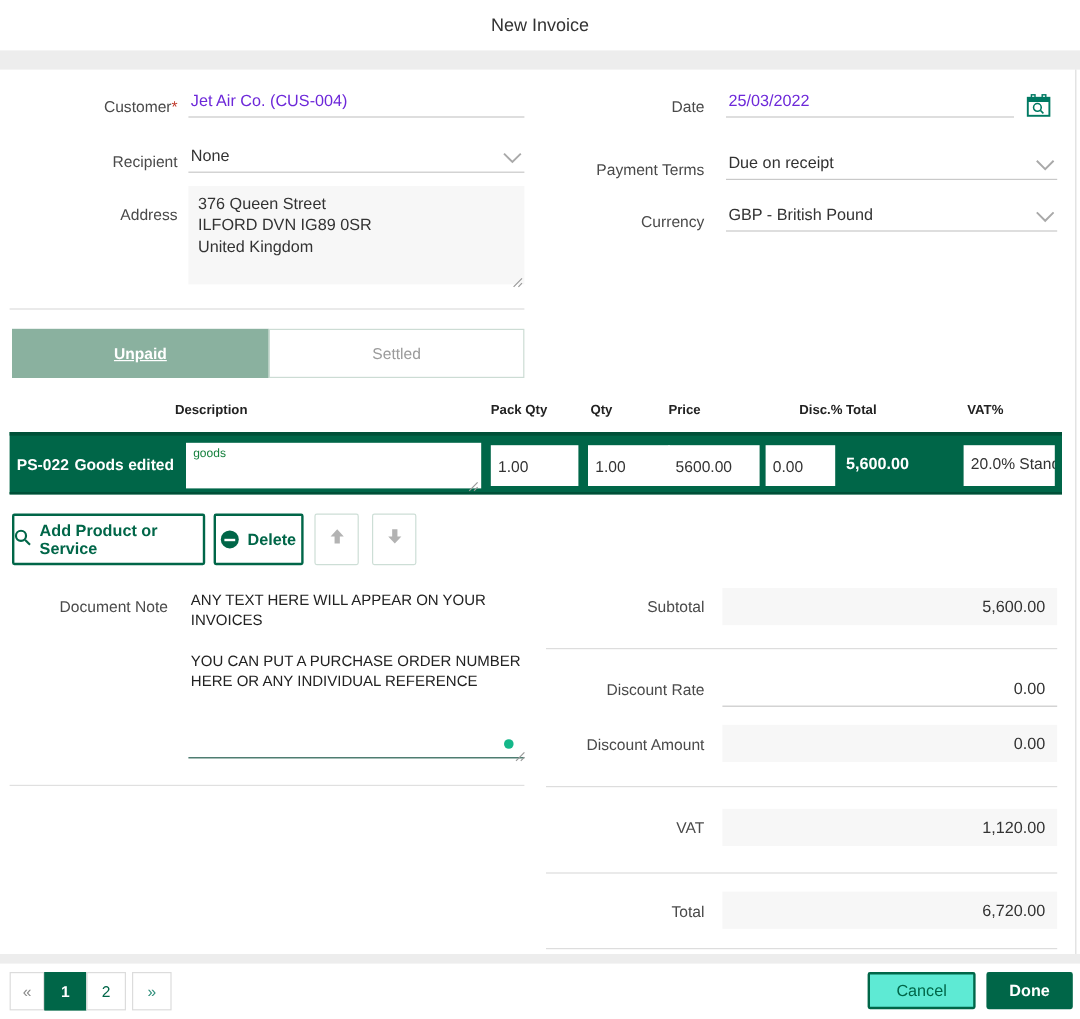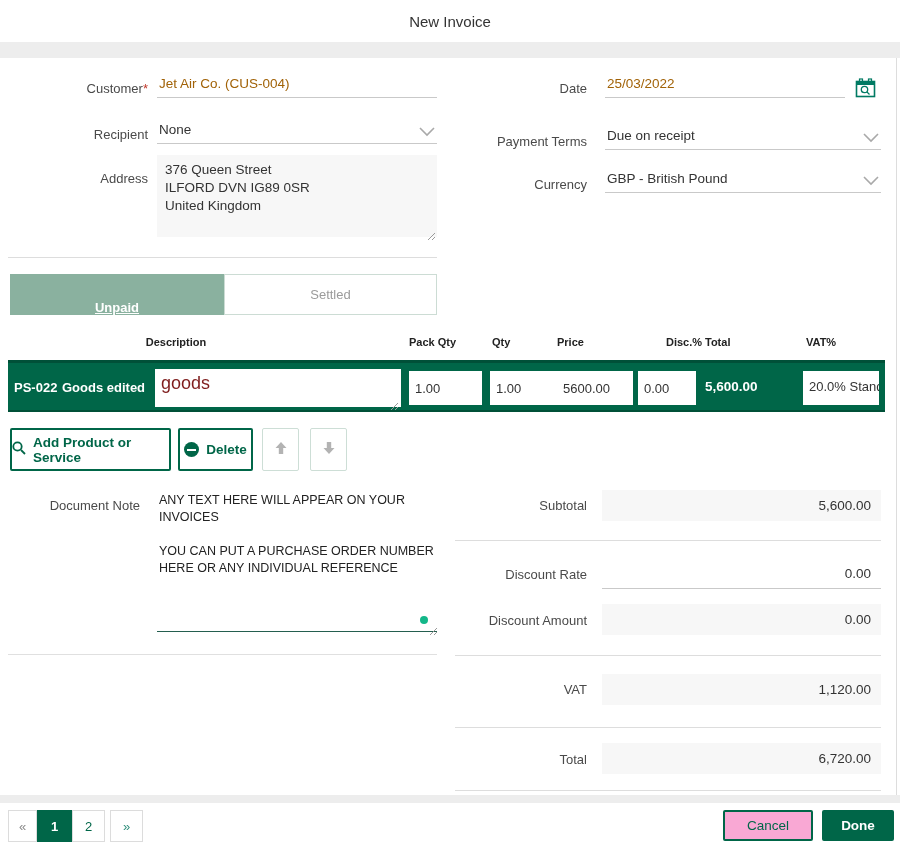--- a/index.html
+++ b/index.html
@@ -13,38 +13,38 @@
   .gray-strip { position:absolute; left:0; width:900px; background:#ededed; }
   .strip-top { top:42px; height:16px; }
   .strip-bottom { top:795px; height:8px; }
 
   
   .scroll-track { position:absolute; top:58px; right:3px; width:1px; height:737px; background:#ddd; }
 
   
   .lbl { position:absolute; font-size:13px; color:#4a4a4a; text-align:right; }
   .req { color:#c0392b; }
-  .u-input { position:absolute; border:none; border-bottom:1px solid #c9c9c9; background:transparent; font-family:"Liberation Sans",sans-serif; font-size:13.5px; color:#a16207; padding:0 2px 6px 2px; outline:none; }
+  .u-input { position:absolute; border:none; border-bottom:1px solid #c9c9c9; background:transparent; font-family:"Liberation Sans",sans-serif; font-size:13.5px; color:#6d28d9; padding:0 2px 6px 2px; outline:none; }
   .sel { position:absolute; border-bottom:1px solid #c9c9c9; font-size:13.5px; color:#333; padding:0 20px 6px 2px; cursor:pointer; white-space:nowrap; overflow:hidden; }
   .sel .chev { position:absolute; right:2px; top:3px; }
   .area { position:absolute; background:#f7f7f7; border:none; font-family:"Liberation Sans",sans-serif; font-size:13.5px; color:#333; line-height:18px; padding:6px 8px; resize:none; outline:none; overflow:hidden; }
   .rz { position:absolute; }
 
   
   .tabs-divider { position:absolute; top:257px; left:8px; width:429px; height:1px; background:#ddd; }
   .tab { position:absolute; top:274px; height:41px; display:flex; align-items:center; justify-content:center; font-size:13px; cursor:pointer; }
-  .tab-active { left:10px; width:214px; background:#8ab19f; color:#fff; font-weight:bold; text-decoration:underline;align-items:flex-end; }
+  .tab-active { left:10px; width:214px; background:#8ab19f; color:#fff; font-weight:bold; text-decoration:underline; }
   .tab-inactive { left:224px; width:213px; background:#fff; border:1px solid #ccdcd4; color:#9b9b9b; }
 
   
   .th { position:absolute; top:336px; font-size:11px; font-weight:bold; color:#222; }
   .item-row { position:absolute; top:360px; left:8px; width:877px; height:52px; background:#006648; border-top:3px solid #005038; border-bottom:2px solid #005038; }
   .row-code, .row-name { position:absolute; top:17px; color:#fff; font-size:13px; font-weight:bold; }
   .cell-input { position:absolute; top:8px; height:34px; background:#fff; border:none; font-family:"Liberation Sans",sans-serif; font-size:13px; color:#333; padding:0 6px; outline:none; }
-  .cell-area { position:absolute; top:6px; height:38px; background:#fff; border:none; font-family:"Liberation Sans",sans-serif; font-size:18px; color:#7f1d1d; padding:4px 6px; resize:none; outline:none; }
+  .cell-area { position:absolute; top:6px; height:38px; background:#fff; border:none; font-family:"Liberation Sans",sans-serif; font-size:10px; color:#15803d; padding:4px 6px; resize:none; outline:none; }
   .row-total { position:absolute; top:16px; color:#fff; font-size:13.5px; font-weight:bold; }
   .cell-select { position:absolute; top:8px; height:34px; background:#fff; font-size:13px; color:#333; padding:8px 0 0 6px; white-space:nowrap; overflow:hidden; cursor:pointer; }
 
   
   .btn { position:absolute; top:428px; height:43px; background:#fff; display:flex; align-items:center; justify-content:center; gap:7px; border:2px solid #006648; border-radius:2px; color:#006648; font-size:13.5px; font-weight:bold; cursor:pointer; }
   .btn-arrow { position:absolute; top:428px; height:43px; width:37px; background:#fff; border:1px solid #cdded6; border-radius:2px; display:flex; align-items:center; justify-content:center; cursor:pointer; }
   .minus-ic { width:15px; height:15px; border-radius:50%; background:#006648; position:relative; }
   .minus-ic::after { content:""; position:absolute; left:3px; top:6.5px; width:9px; height:2px; background:#fff; }
 
   
@@ -57,21 +57,21 @@
   .sum-gray { background:#f7f7f7; }
   .sum-edit { background:#fff; border-bottom:1px solid #c9c9c9; }
   .sum-div { position:absolute; left:455px; width:426px; height:1px; background:#ddd; }
 
   
   .pg { position:absolute; top:810px; height:32px; border:1px solid #dcdcdc; background:#fff; display:flex; align-items:center; justify-content:center; font-size:13px; cursor:pointer; }
   .pg-prev { left:8px; width:29px; color:#8a8a8a; }
   .pg-1 { left:37px; width:35px; background:#006648; border-color:#006648; color:#fff; font-weight:bold; }
   .pg-2 { left:72px; width:33px; color:#006648; }
   .pg-next { left:110px; width:33px; color:#2f8f7b; }
-  .btn-cancel { position:absolute; top:810px; left:723px; width:90px; height:31px; background:#f9a8d4; border:2px solid #006648; border-radius:2px; color:#006648; font-size:13.5px; display:flex; align-items:center; justify-content:center; cursor:pointer; }
+  .btn-cancel { position:absolute; top:810px; left:723px; width:90px; height:31px; background:#5eead4; border:2px solid #006648; border-radius:2px; color:#006648; font-size:13.5px; display:flex; align-items:center; justify-content:center; cursor:pointer; }
   .btn-done { position:absolute; top:810px; left:822px; width:72px; height:31px; background:#006648; border:2px solid #006648; border-radius:2px; color:#fff; font-size:13.5px; font-weight:bold; display:flex; align-items:center; justify-content:center; cursor:pointer; }
 </style>
 </head>
 <body>
 
 <div class="dialog">
 
   <div class="dlg-header">
     <span class="dlg-title">New Invoice</span>
   </div>

